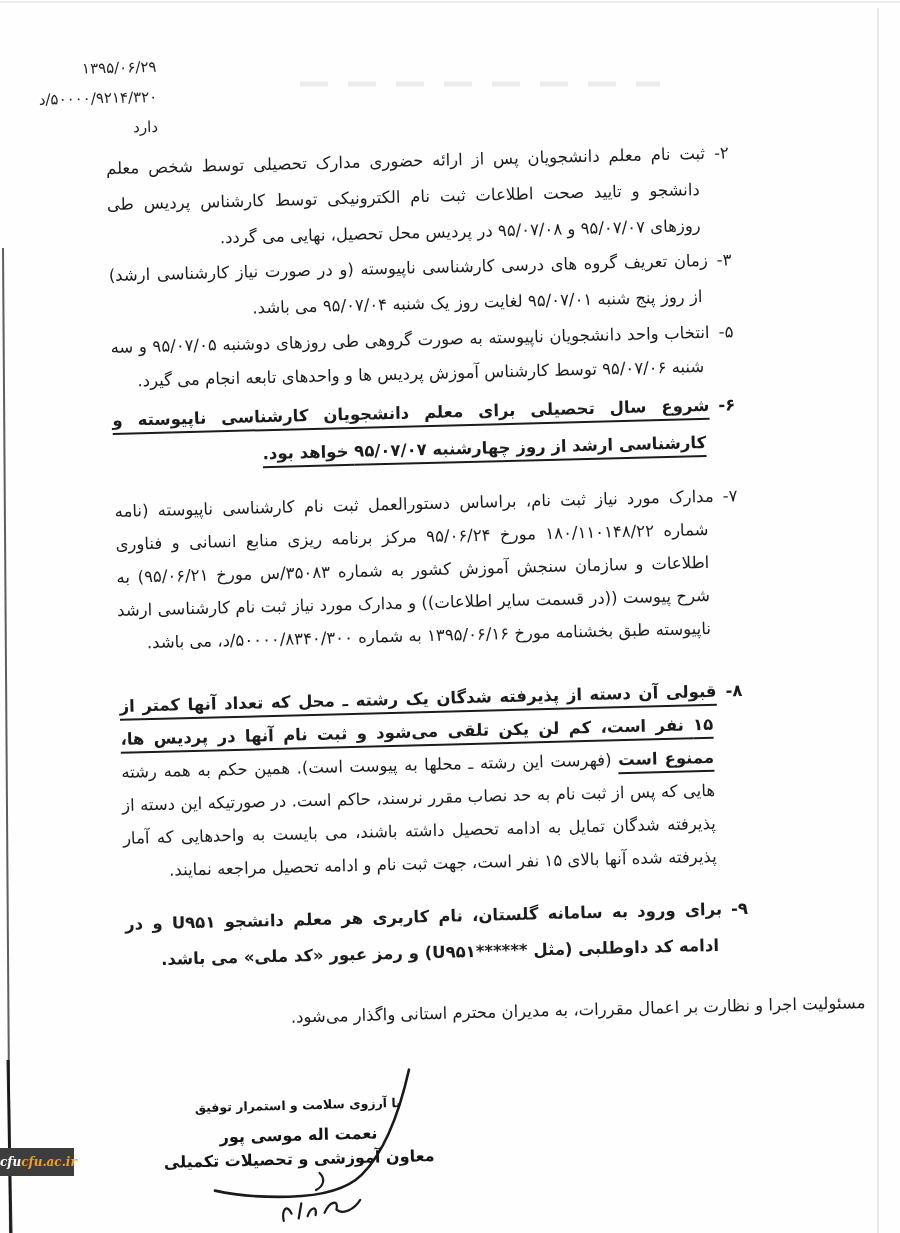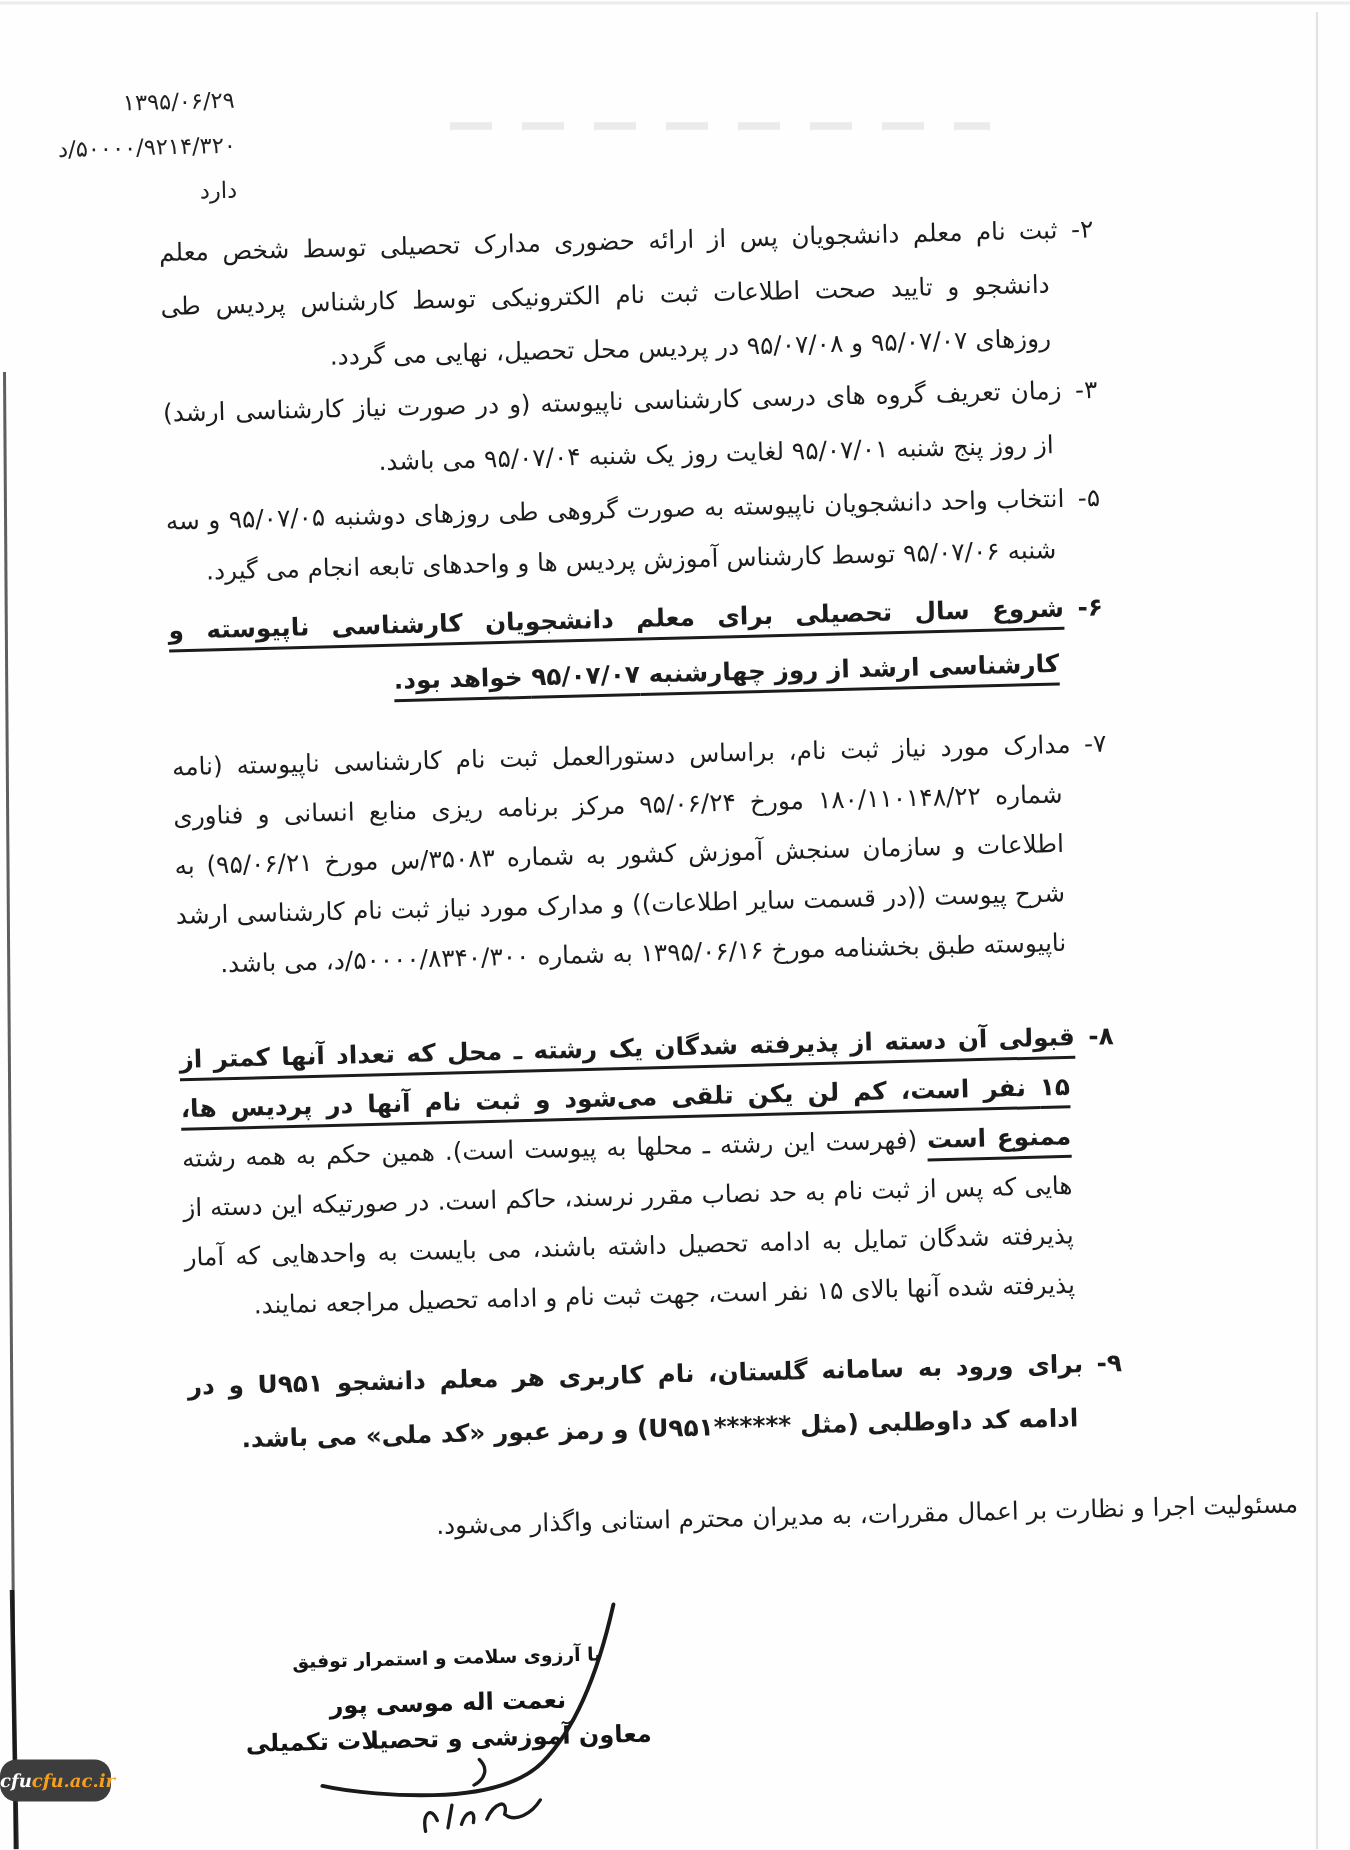--- a/index.html
+++ b/index.html
@@ -39,23 +39,23 @@
   
   .sig{position:absolute;left:138px;top:1092px;width:290px;direction:rtl;text-align:center;color:#141414;}
   .sig-wish{font-size:12.5px;font-weight:bold;line-height:18px;margin-bottom:8px;}
   .sig-name{font-size:16px;font-weight:bold;line-height:25px;}
   .sig-title{font-size:16px;font-weight:bold;line-height:23px;}
 
   svg.ink,svg.artifacts{position:absolute;inset:0;width:900px;height:1233px;pointer-events:none;}
 
   
   .watermark{
-    position:absolute;left:0;top:1173px;width:74px;height:28px;background:#3d3d3d;
+    position:absolute;left:0;top:1148px;width:74px;height:28px;background:#3d3d3d;
     line-height:28px;text-align:center;font-style:italic;font-weight:bold;font-size:12px;
-    font-family:"DejaVu Serif", serif;white-space:nowrap;border-radius:11px;
+    font-family:"DejaVu Serif", serif;white-space:nowrap;
   }
   .wm-prefix{color:#ffffff;}
   .wm-domain{color:#f59f1f;}
 </style>
 </head>
 <body>
 
 <div class="page">
 
   <div id="rot">

